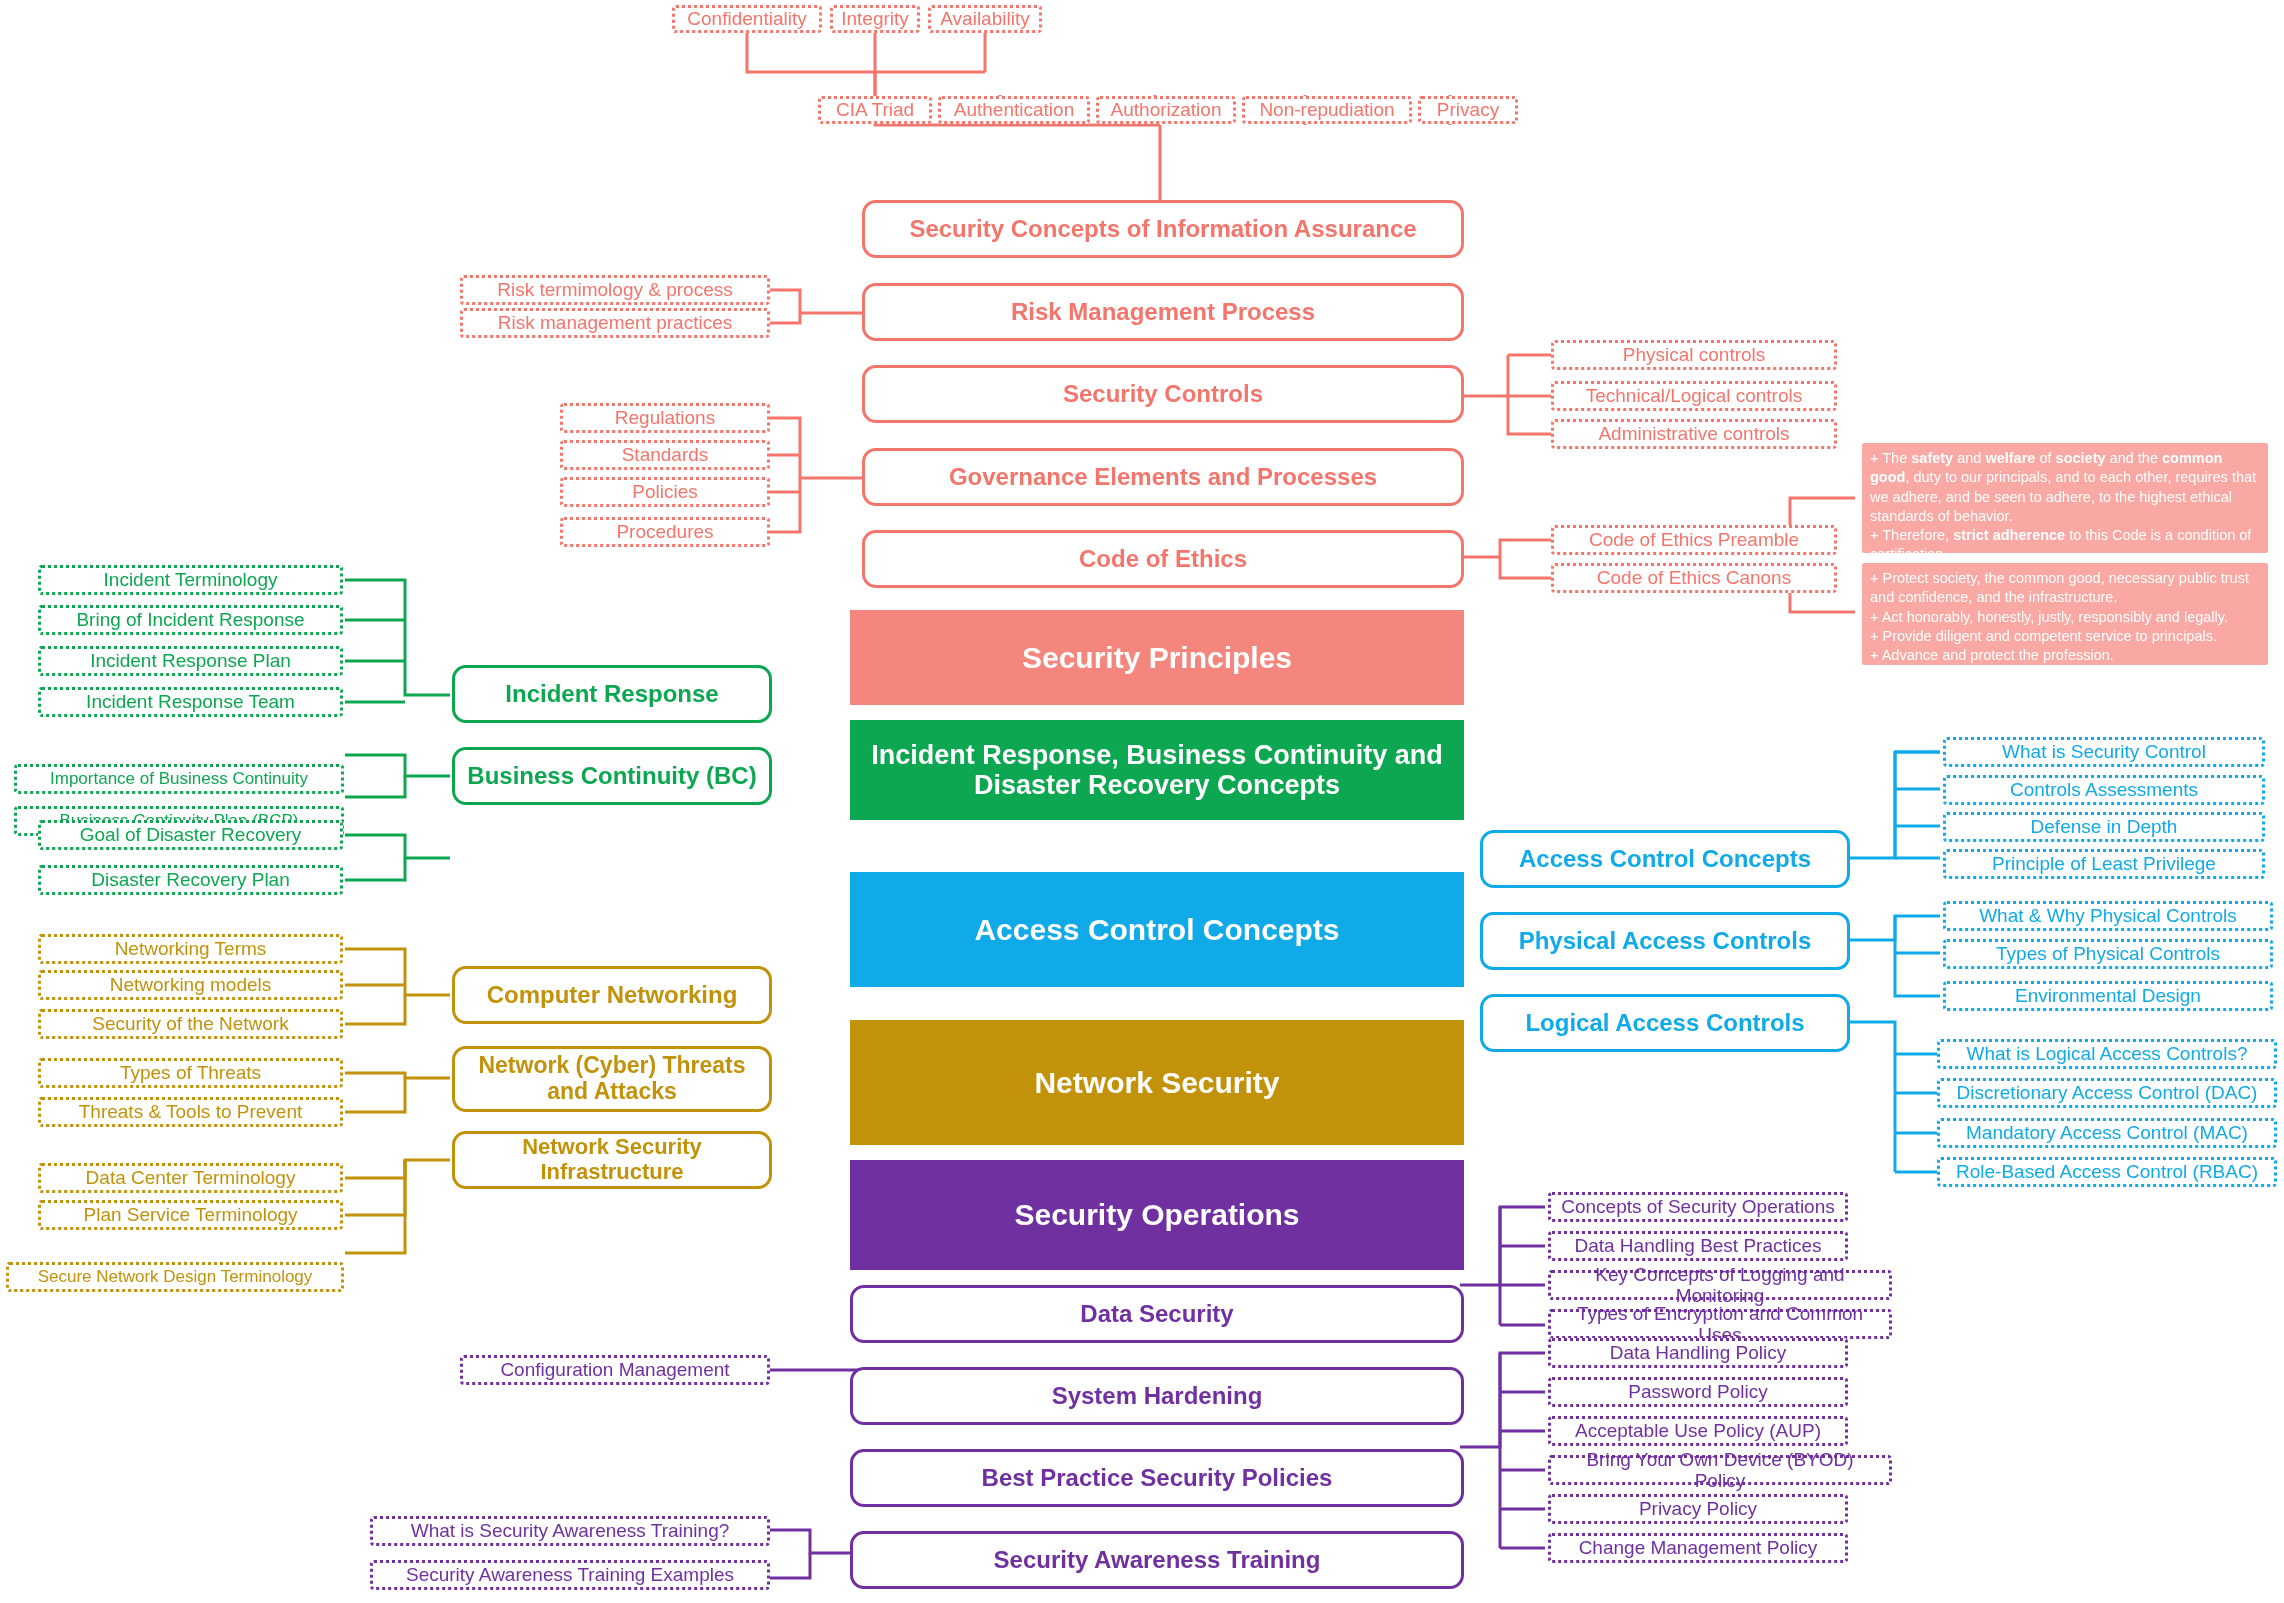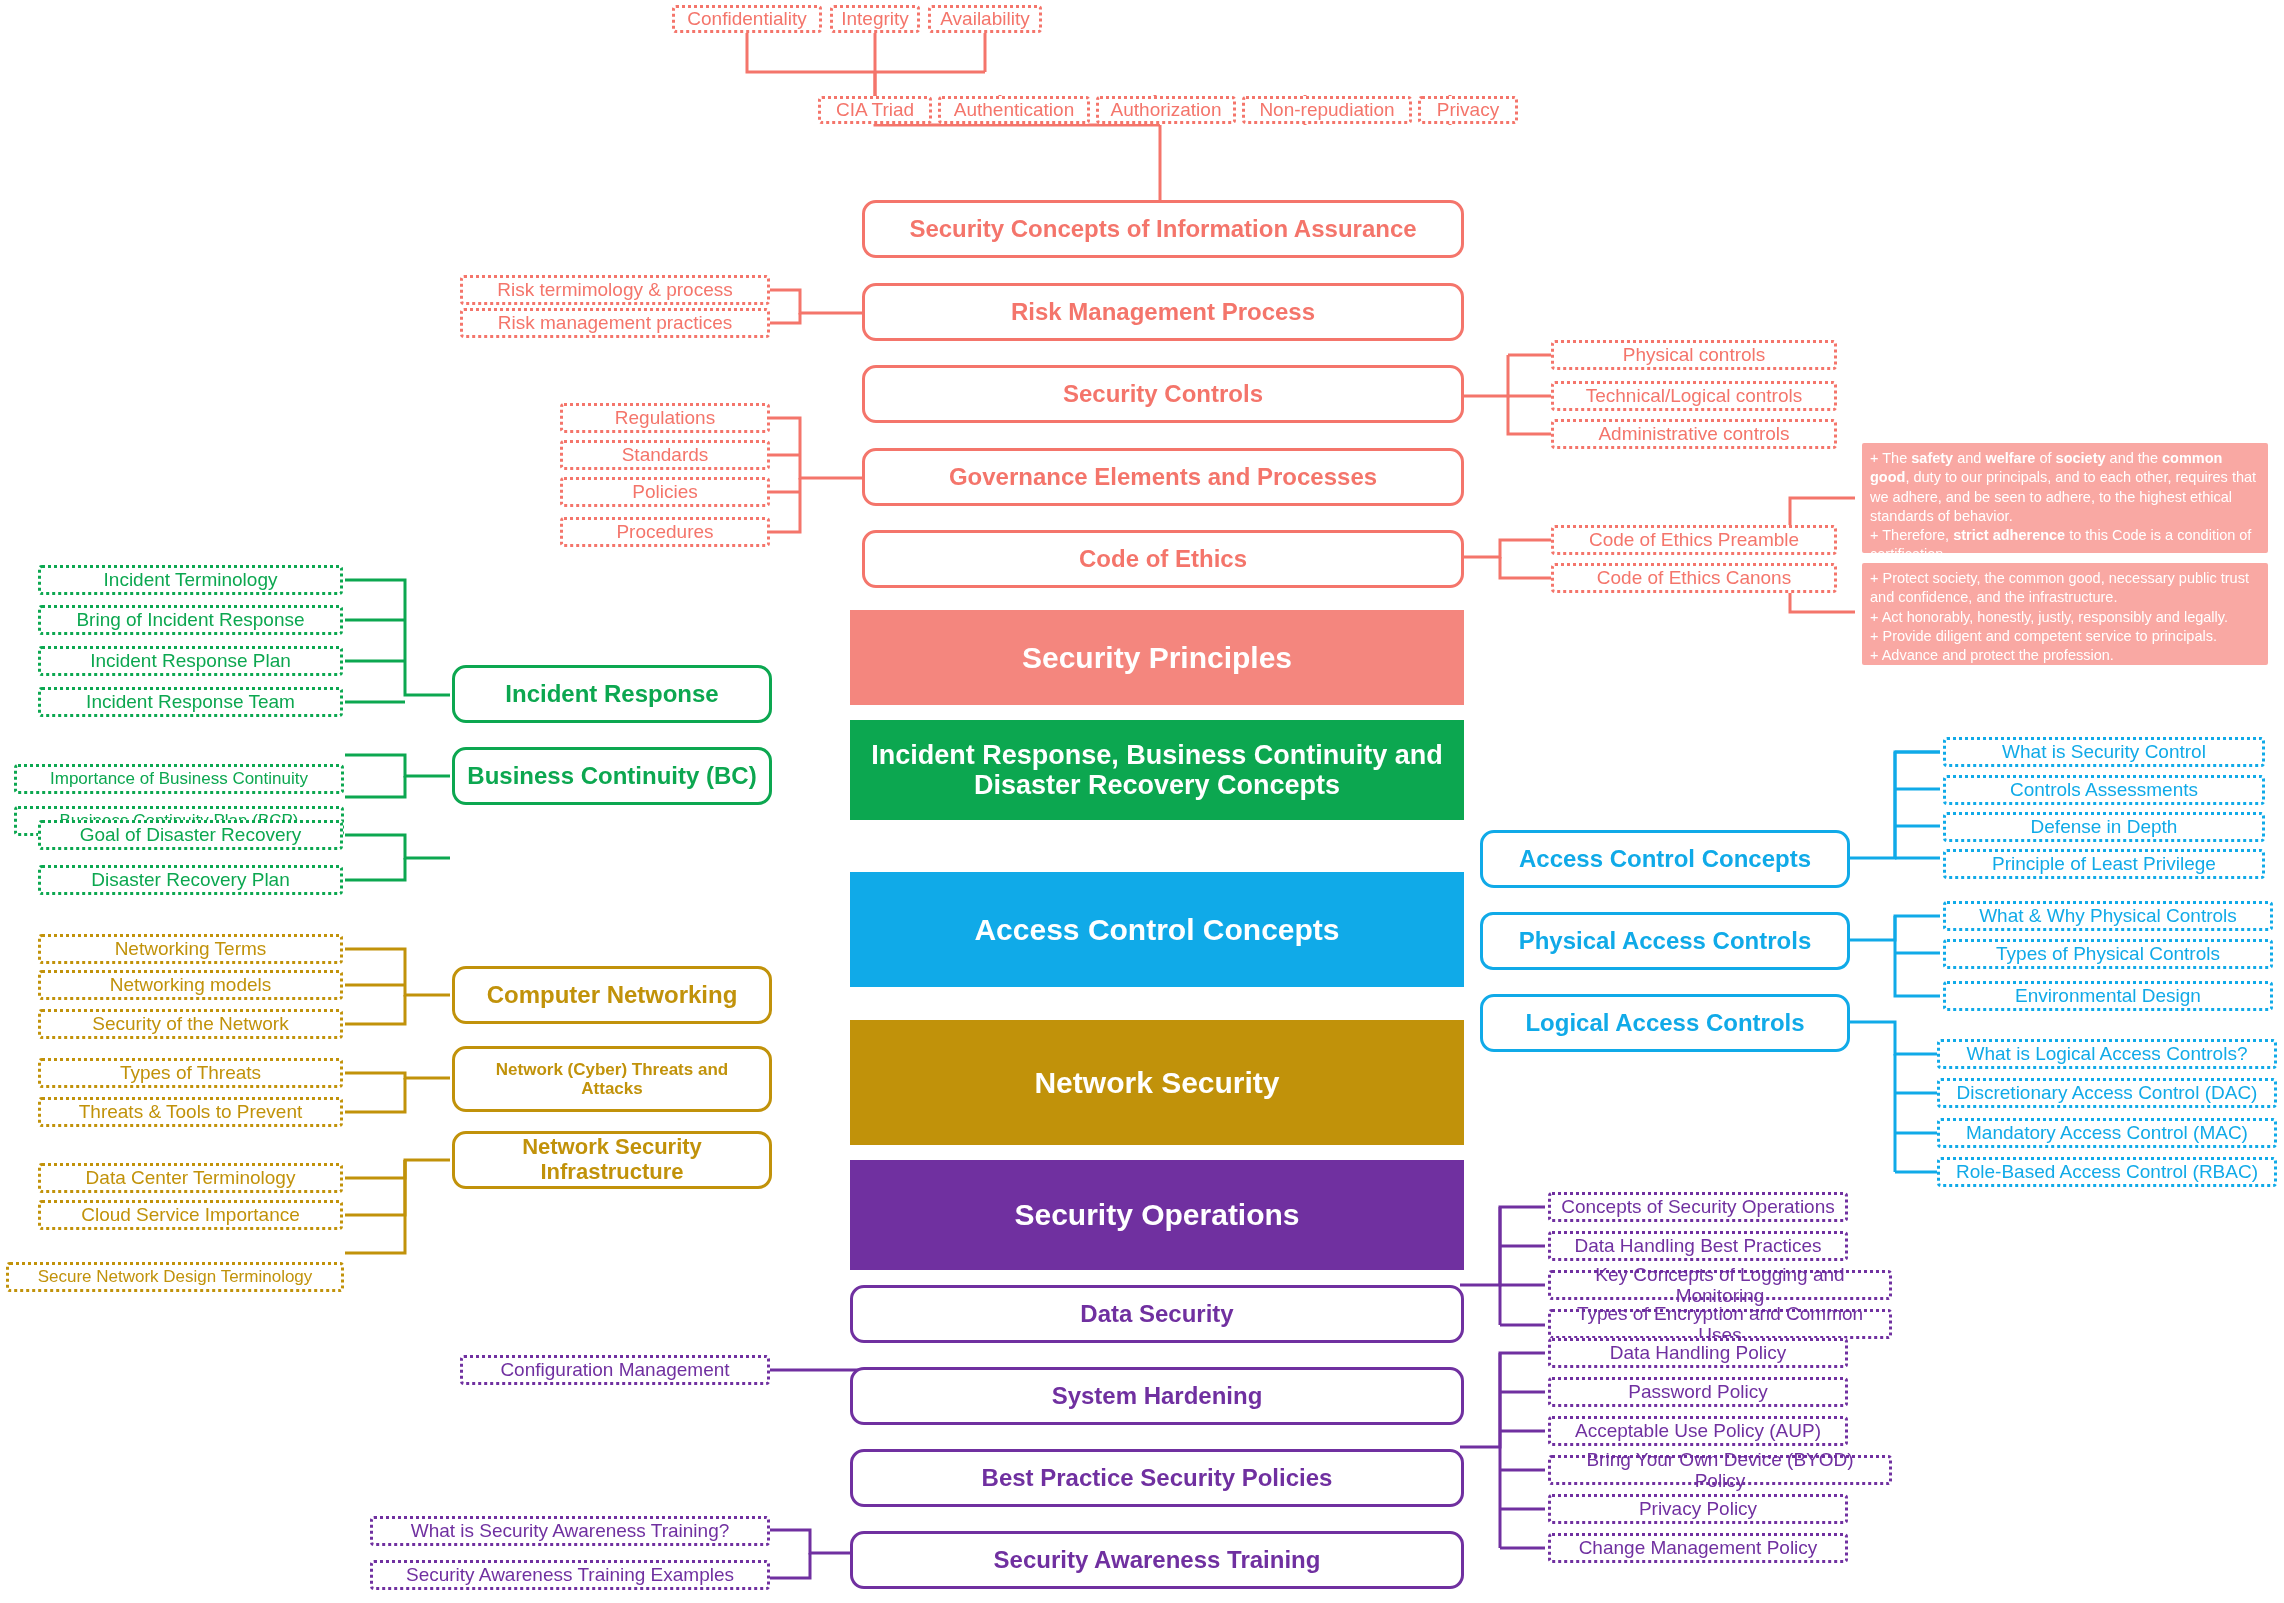--- a/index.html
+++ b/index.html
@@ -269,32 +269,32 @@
   <div class="node leaf c-blue" style="left:1943px; top:901px; width:330px; height:30px;">What &amp; Why Physical Controls</div>
   <div class="node leaf c-blue" style="left:1943px; top:939px; width:330px; height:30px;">Types of Physical Controls</div>
   <div class="node leaf c-blue" style="left:1943px; top:981px; width:330px; height:30px;">Environmental Design</div>
 
   <div class="node leaf c-blue" style="left:1937px; top:1039px; width:340px; height:30px;">What is Logical Access Controls?</div>
   <div class="node leaf c-blue" style="left:1937px; top:1078px; width:340px; height:30px;">Discretionary Access Control (DAC)</div>
   <div class="node leaf c-blue" style="left:1937px; top:1118px; width:340px; height:30px;">Mandatory Access Control (MAC)</div>
   <div class="node leaf c-blue" style="left:1937px; top:1157px; width:340px; height:30px;">Role-Based Access Control (RBAC)</div>
 
   <div class="node branch c-gold" style="left:452px; top:966px; width:320px; height:58px;">Computer Networking</div>
-  <div class="node branch c-gold" style="left:452px; top:1046px; width:320px; height:66px; font-size:17px;">Network (Cyber) Threats and Attacks</div>
+  <div class="node branch c-gold" style="left:452px; top:1046px; width:320px; height:66px; font-size:23px;">Network (Cyber) Threats and Attacks</div>
   <div class="node branch c-gold" style="left:452px; top:1131px; width:320px; height:58px; font-size:22px;">Network Security Infrastructure</div>
 
   <div class="node leaf c-gold" style="left:38px; top:934px; width:305px; height:30px;">Networking Terms</div>
   <div class="node leaf c-gold" style="left:38px; top:970px; width:305px; height:30px;">Networking models</div>
   <div class="node leaf c-gold" style="left:38px; top:1009px; width:305px; height:30px;">Security of the Network</div>
 
   <div class="node leaf c-gold" style="left:38px; top:1058px; width:305px; height:30px;">Types of Threats</div>
   <div class="node leaf c-gold" style="left:38px; top:1097px; width:305px; height:30px;">Threats &amp; Tools to Prevent</div>
 
   <div class="node leaf c-gold" style="left:38px; top:1163px; width:305px; height:30px;">Data Center Terminology</div>
-  <div class="node leaf c-gold" style="left:38px; top:1200px; width:305px; height:30px;">Cloud Service Importance</div>
+  <div class="node leaf c-gold" style="left:38px; top:1200px; width:305px; height:30px;">Plan Service Terminology</div>
   <div class="node leaf c-gold sm" style="left:6px; top:1238px; width:338px; height:30px;">Secure Network Design Terminology</div>
 
   <div class="node branch c-purple" style="left:850px; top:1285px; width:614px; height:58px;">Data Security</div>
   <div class="node branch c-purple" style="left:850px; top:1367px; width:614px; height:58px;">System Hardening</div>
   <div class="node branch c-purple" style="left:850px; top:1449px; width:614px; height:58px;">Best Practice Security Policies</div>
   <div class="node branch c-purple" style="left:850px; top:1531px; width:614px; height:58px;">Security Awareness Training</div>
 
   <div class="node leaf c-purple" style="left:1548px; top:1192px; width:300px; height:30px;">Concepts of Security Operations</div>
   <div class="node leaf c-purple" style="left:1548px; top:1231px; width:300px; height:30px;">Data Handling Best Practices</div>
   <div class="node leaf c-purple" style="left:1548px; top:1270px; width:344px; height:30px;">Key Concepts of Logging and Monitoring</div>

